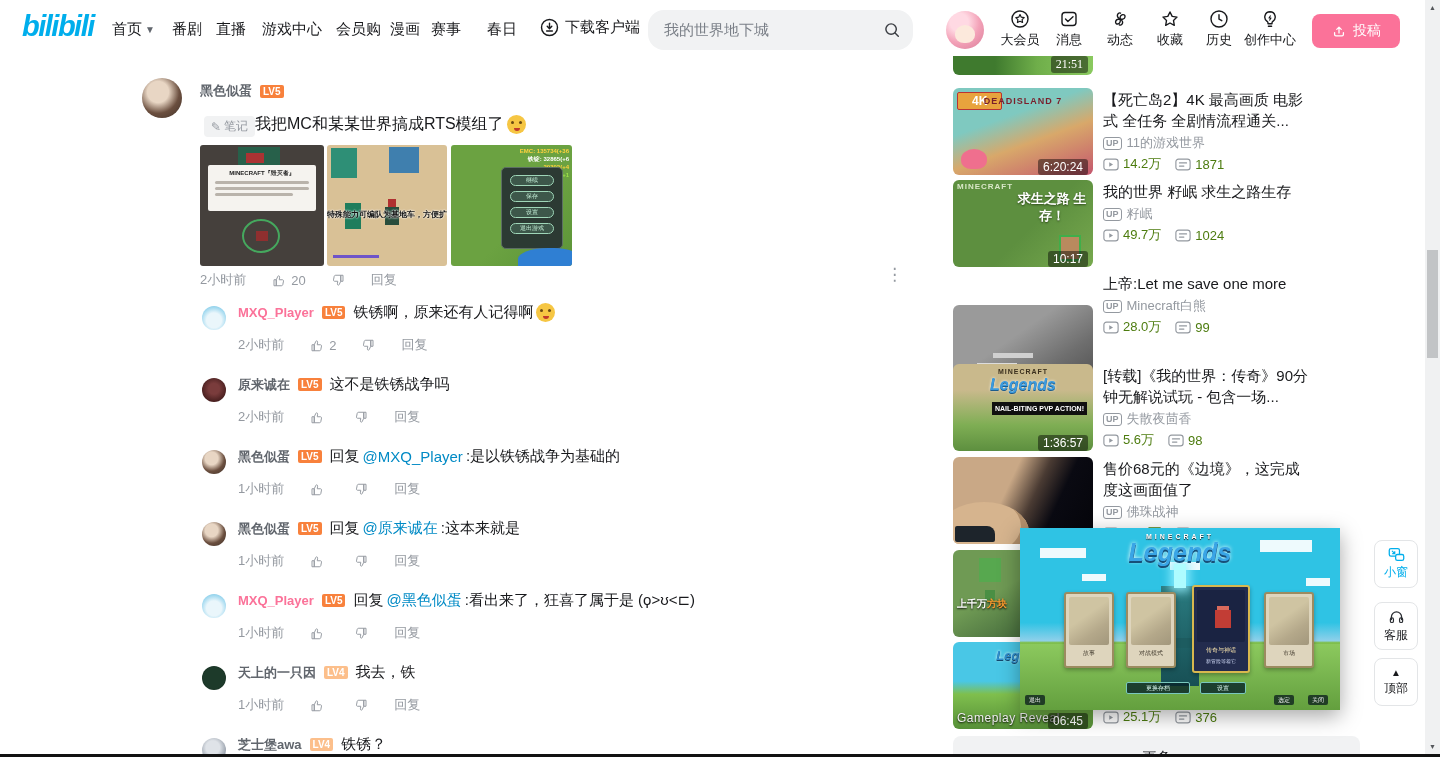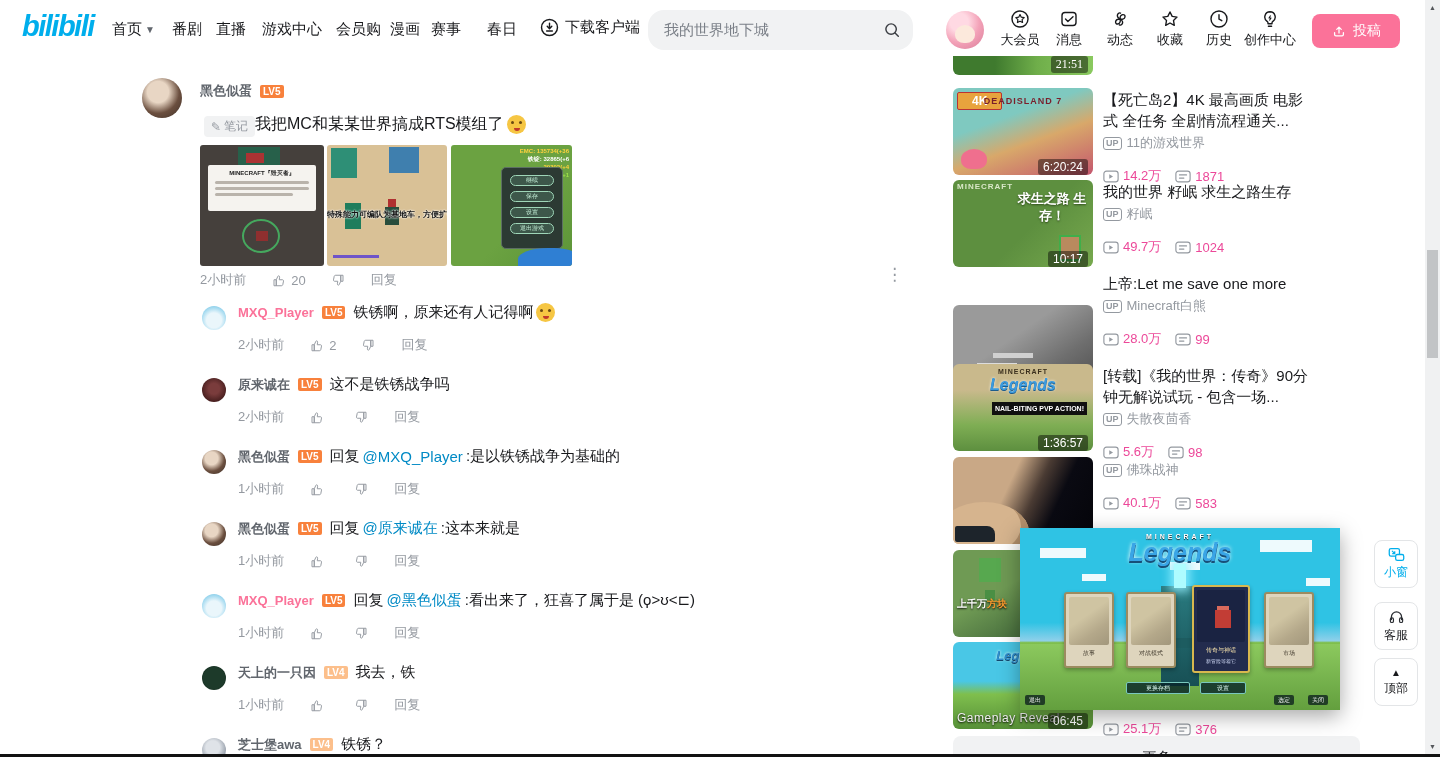--- a/index.html
+++ b/index.html
@@ -94,21 +94,21 @@
   
   .vcard { position:absolute; left:953px; width:360px; display:flex; gap:10px; z-index:5; }
   .vthumb { width:140px; height:87px; border-radius:6px; position:relative; overflow:hidden; flex:0 0 140px;
             cursor:pointer; }
   .dur { position:absolute; right:5px; bottom:0; background:rgba(0,0,0,.45); color:#fff; font-size:12px;
          padding:1px 5px; border-radius:3px; }
   .vinfo { width:207px; padding-top:1px; }
   .vtitle { font-size:15px; line-height:21px; color:#18191c; max-height:42px; overflow:hidden; cursor:pointer; }
   .vup { margin-top:3px; display:flex; align-items:center; gap:5px; font-size:13px; color:#9499a0; cursor:pointer; }
   .upb { border:1px solid #9499a0; border-radius:3px; font-size:9px; font-weight:700; padding:0 2px; line-height:11px; }
-  .vstats { margin-top:15px; display:flex; align-items:center; gap:14px; font-size:13px; color:#ec4899; }
+  .vstats { margin-top:3px; display:flex; align-items:center; gap:14px; font-size:13px; color:#4d7c0f; }
   .vstats .st { display:flex; align-items:center; gap:4px; }
   .t-dead { background:linear-gradient(160deg,#7fc9c0 0 35%,#d8a86a 60%,#c4566e); }
   .t-dead .badge4k { position:absolute; left:4px; top:4px; background:#e8a33d; border:1px solid #b33;
                      color:#fff; font-size:12px; font-weight:800; padding:1px 14px; border-radius:2px; }
   .t-dead .ttl { position:absolute; left:0; right:0; top:8px; text-align:center; font-size:9px; font-weight:800;
                  color:#7a1f2b; letter-spacing:1px; }
   .t-dead .flam { position:absolute; left:8px; bottom:6px; width:26px; height:20px; background:#ef6f8e;
                   border-radius:50% 50% 40% 40%; }
   .t-surv { background:linear-gradient(135deg,#5d8f3f 0 55%,#77a94e); }
   .t-surv .mc { position:absolute; left:0; right:0; top:2px; font-size:8px; font-weight:800; color:#d9e7c8;
@@ -653,20 +653,21 @@
     </div>
   </div>
 
   <div class="vcard" style="top:457px">
     <div class="vthumb t-space">
       <span class="planet"></span>
       <span class="gun"></span>
       <span class="dur">06:42</span>
     </div>
     <div class="vinfo">
+      <div class="vtitle">售价68元的《边境》，这完成度这画面值了</div>
       <div class="vup">
           <span class="upb">UP</span>
           <span>佛珠战神</span>
         </div>
       <div class="vstats">
         <span class="st">
             <svg width="16" height="13" viewBox="0 0 18 14">
               <rect x="1" y="1" width="16" height="12" rx="3" fill="none" stroke="#9499a0" stroke-width="1.3"></rect>
               <path d="M7 4.6L11.3 7 7 9.4z" fill="#9499a0"></path>
             </svg>

